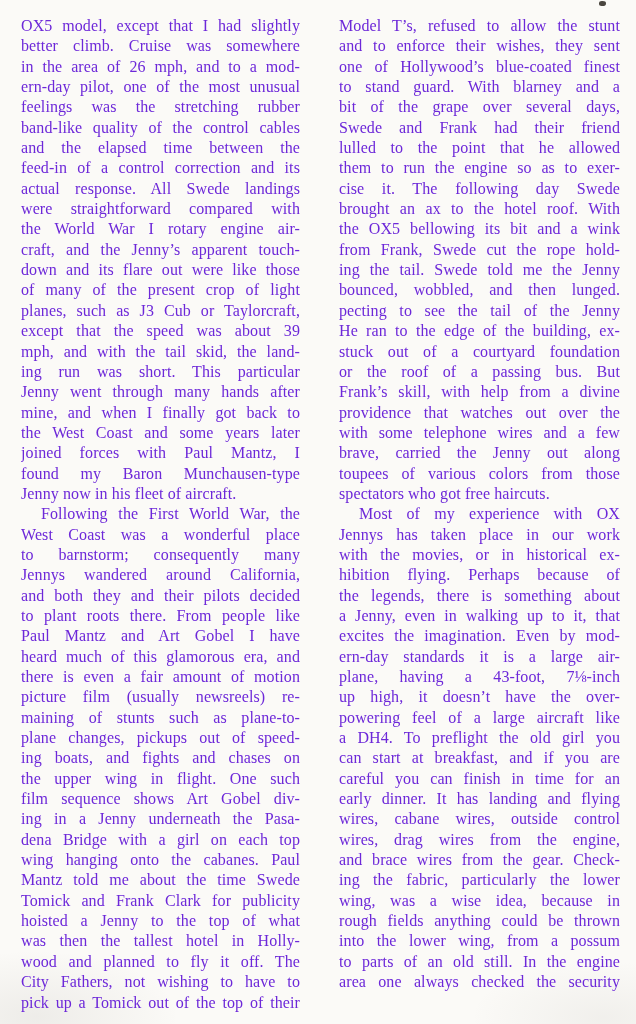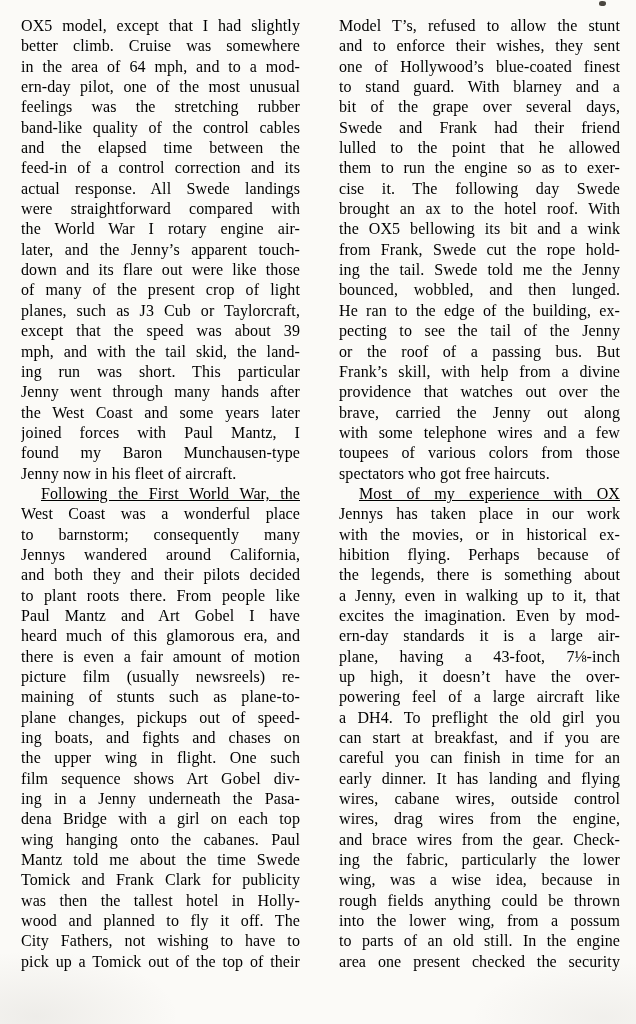--- a/index.html
+++ b/index.html
@@ -10,21 +10,21 @@
     width: 636px;
     height: 1024px;
     overflow: hidden;
     background: #f4f3ef;
   }
   .page {
     position: relative;
     width: 636px;
     height: 1024px;
     background: #fbfaf7;
-    color: #000000;
+    color: #6d28d9;
     font-family: "Liberation Serif", "DejaVu Serif", serif;
     font-size: 16px;
     line-height: 20.35px;
     overflow: hidden;
   }
   .col {
     position: absolute;
     top: 16px;
     overflow: hidden;
   }
@@ -34,21 +34,20 @@
     text-align: justify;
     text-align-last: justify;
     height: 20.35px;
     letter-spacing: 0.1px;
   }
   .line.para-end {
     text-align-last: left;
   }
   .line.indent {
     text-indent: 20px;
-    text-decoration: underline;
   }
   .artifact-speck {
     position: absolute;
     left: 599px;
     top: 1px;
     width: 7px;
     height: 5px;
     background: #4a463f;
     border-radius: 45% 55% 60% 40%;
   }
@@ -68,37 +67,38 @@
 </head>
 <body>
 
 <div class="page">
   <span class="artifact-speck"></span>
   <div class="smudge smudge-bl"></div>
   <div class="smudge smudge-br"></div>
   <div class="col col-left" id="col-0">
       <div class="line">OX5 model, except that I had slightly</div>
       <div class="line">better climb. Cruise was somewhere</div>
-      <div class="line">in the area of 64 mph, and to a mod-</div>
+      <div class="line">in the area of 26 mph, and to a mod-</div>
       <div class="line">ern-day pilot, one of the most unusual</div>
       <div class="line">feelings was the stretching rubber</div>
       <div class="line">band-like quality of the control cables</div>
       <div class="line">and the elapsed time between the</div>
       <div class="line">feed-in of a control correction and its</div>
       <div class="line">actual response. All Swede landings</div>
       <div class="line">were straightforward compared with</div>
       <div class="line">the World War I rotary engine air-</div>
-      <div class="line">later, and the Jenny’s apparent touch-</div>
+      <div class="line">craft, and the Jenny’s apparent touch-</div>
       <div class="line">down and its flare out were like those</div>
       <div class="line">of many of the present crop of light</div>
       <div class="line">planes, such as J3 Cub or Taylorcraft,</div>
       <div class="line">except that the speed was about 39</div>
       <div class="line">mph, and with the tail skid, the land-</div>
       <div class="line">ing run was short. This particular</div>
       <div class="line">Jenny went through many hands after</div>
+      <div class="line">mine, and when I finally got back to</div>
       <div class="line">the West Coast and some years later</div>
       <div class="line">joined forces with Paul Mantz, I</div>
       <div class="line">found my Baron Munchausen-type</div>
       <div class="line para-end">Jenny now in his fleet of aircraft.</div>
       <div class="line indent">Following the First World War, the</div>
       <div class="line">West Coast was a wonderful place</div>
       <div class="line">to barnstorm; consequently many</div>
       <div class="line">Jennys wandered around California,</div>
       <div class="line">and both they and their pilots decided</div>
       <div class="line">to plant roots there. From people like</div>
@@ -109,47 +109,49 @@
       <div class="line">maining of stunts such as plane-to-</div>
       <div class="line">plane changes, pickups out of speed-</div>
       <div class="line">ing boats, and fights and chases on</div>
       <div class="line">the upper wing in flight. One such</div>
       <div class="line">film sequence shows Art Gobel div-</div>
       <div class="line">ing in a Jenny underneath the Pasa-</div>
       <div class="line">dena Bridge with a girl on each top</div>
       <div class="line">wing hanging onto the cabanes. Paul</div>
       <div class="line">Mantz told me about the time Swede</div>
       <div class="line">Tomick and Frank Clark for publicity</div>
+      <div class="line">hoisted a Jenny to the top of what</div>
       <div class="line">was then the tallest hotel in Holly-</div>
       <div class="line">wood and planned to fly it off. The</div>
       <div class="line">City Fathers, not wishing to have to</div>
       <div class="line">pick up a Tomick out of the top of their</div>
     </div>
   <div class="col col-right" id="col-1">
       <div class="line">Model T’s, refused to allow the stunt</div>
       <div class="line">and to enforce their wishes, they sent</div>
       <div class="line">one of Hollywood’s blue-coated finest</div>
       <div class="line">to stand guard. With blarney and a</div>
       <div class="line">bit of the grape over several days,</div>
       <div class="line">Swede and Frank had their friend</div>
       <div class="line">lulled to the point that he allowed</div>
       <div class="line">them to run the engine so as to exer-</div>
       <div class="line">cise it. The following day Swede</div>
       <div class="line">brought an ax to the hotel roof. With</div>
       <div class="line">the OX5 bellowing its bit and a wink</div>
       <div class="line">from Frank, Swede cut the rope hold-</div>
       <div class="line">ing the tail. Swede told me the Jenny</div>
       <div class="line">bounced, wobbled, and then lunged.</div>
+      <div class="line">pecting to see the tail of the Jenny</div>
       <div class="line">He ran to the edge of the building, ex-</div>
-      <div class="line">pecting to see the tail of the Jenny</div>
+      <div class="line">stuck out of a courtyard foundation</div>
       <div class="line">or the roof of a passing bus. But</div>
       <div class="line">Frank’s skill, with help from a divine</div>
       <div class="line">providence that watches out over the</div>
+      <div class="line">with some telephone wires and a few</div>
       <div class="line">brave, carried the Jenny out along</div>
-      <div class="line">with some telephone wires and a few</div>
       <div class="line">toupees of various colors from those</div>
       <div class="line para-end">spectators who got free haircuts.</div>
       <div class="line indent">Most of my experience with OX</div>
       <div class="line">Jennys has taken place in our work</div>
       <div class="line">with the movies, or in historical ex-</div>
       <div class="line">hibition flying. Perhaps because of</div>
       <div class="line">the legends, there is something about</div>
       <div class="line">a Jenny, even in walking up to it, that</div>
       <div class="line">excites the imagination. Even by mod-</div>
       <div class="line">ern-day standards it is a large air-</div>
@@ -161,15 +163,15 @@
       <div class="line">careful you can finish in time for an</div>
       <div class="line">early dinner. It has landing and flying</div>
       <div class="line">wires, cabane wires, outside control</div>
       <div class="line">wires, drag wires from the engine,</div>
       <div class="line">and brace wires from the gear. Check-</div>
       <div class="line">ing the fabric, particularly the lower</div>
       <div class="line">wing, was a wise idea, because in</div>
       <div class="line">rough fields anything could be thrown</div>
       <div class="line">into the lower wing, from a possum</div>
       <div class="line">to parts of an old still. In the engine</div>
-      <div class="line">area one present checked the security</div>
+      <div class="line">area one always checked the security</div>
     </div>
 </div>
 
 </body></html>

